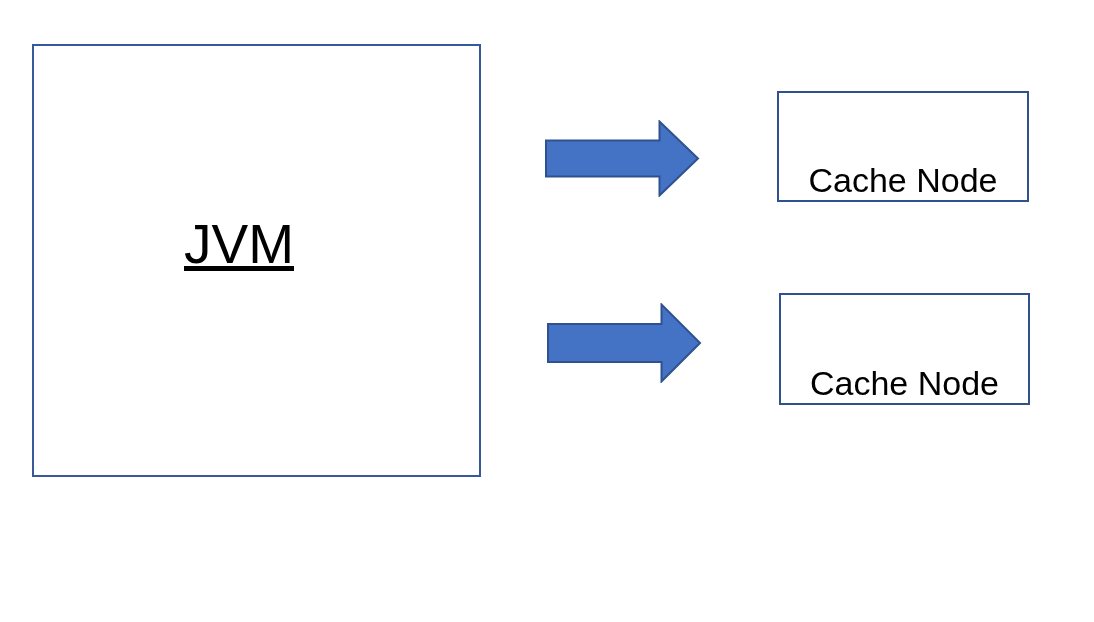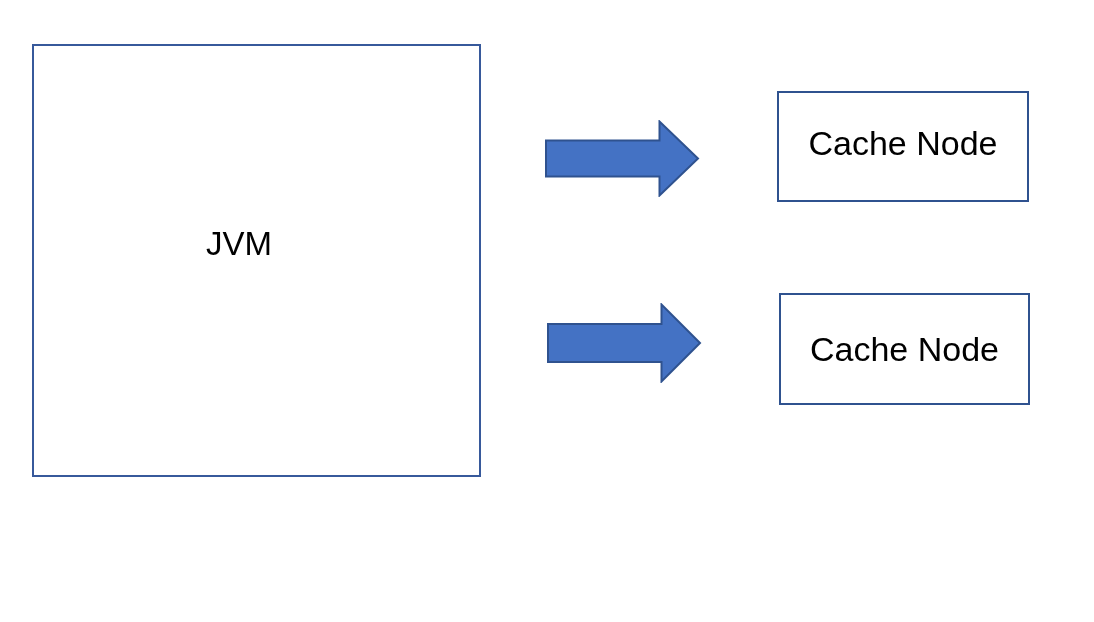--- a/index.html
+++ b/index.html
@@ -23,31 +23,32 @@
     height: 433px;
     background: #ffffff;
     border: 2px solid var(--jvm-border, #37599B);
     box-sizing: border-box;
   }
   .jvm-label {
     position: absolute;
     left: 205px;
     top: 198px;
     transform: translate(-50%, -50%);
-    font-size: 33px;
+    font-size: 55px;
     color: var(--text, #000000);
     white-space: nowrap;
+    text-decoration: underline;
   }
   .cache-box {
     position: absolute;
     background: #ffffff;
     border: 2.5px solid var(--cache-border, #2F528F);
     box-sizing: border-box;
     display: flex;
-    align-items: center;
+    align-items: flex-end;
     justify-content: center;
   }
   .cache-box-1 {
     left: 777px;
     top: 91px;
     width: 252px;
     height: 111px;
   }
   .cache-box-2 {
     left: 779px;

